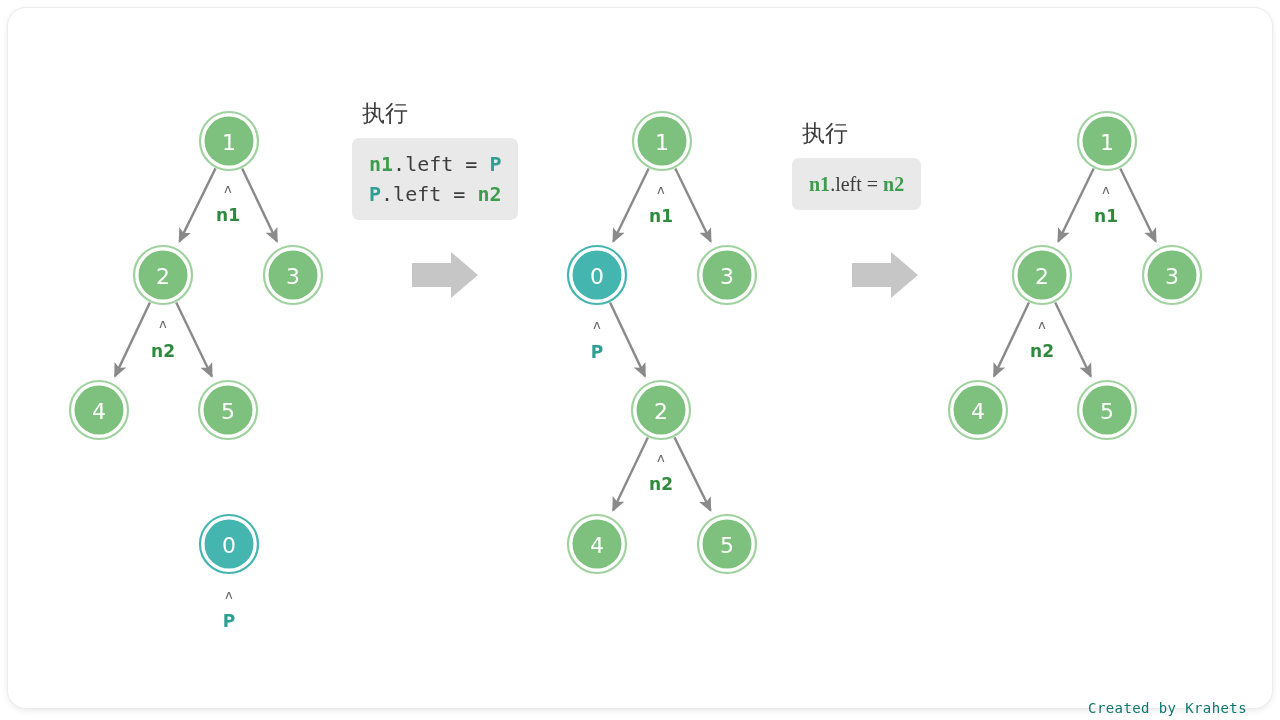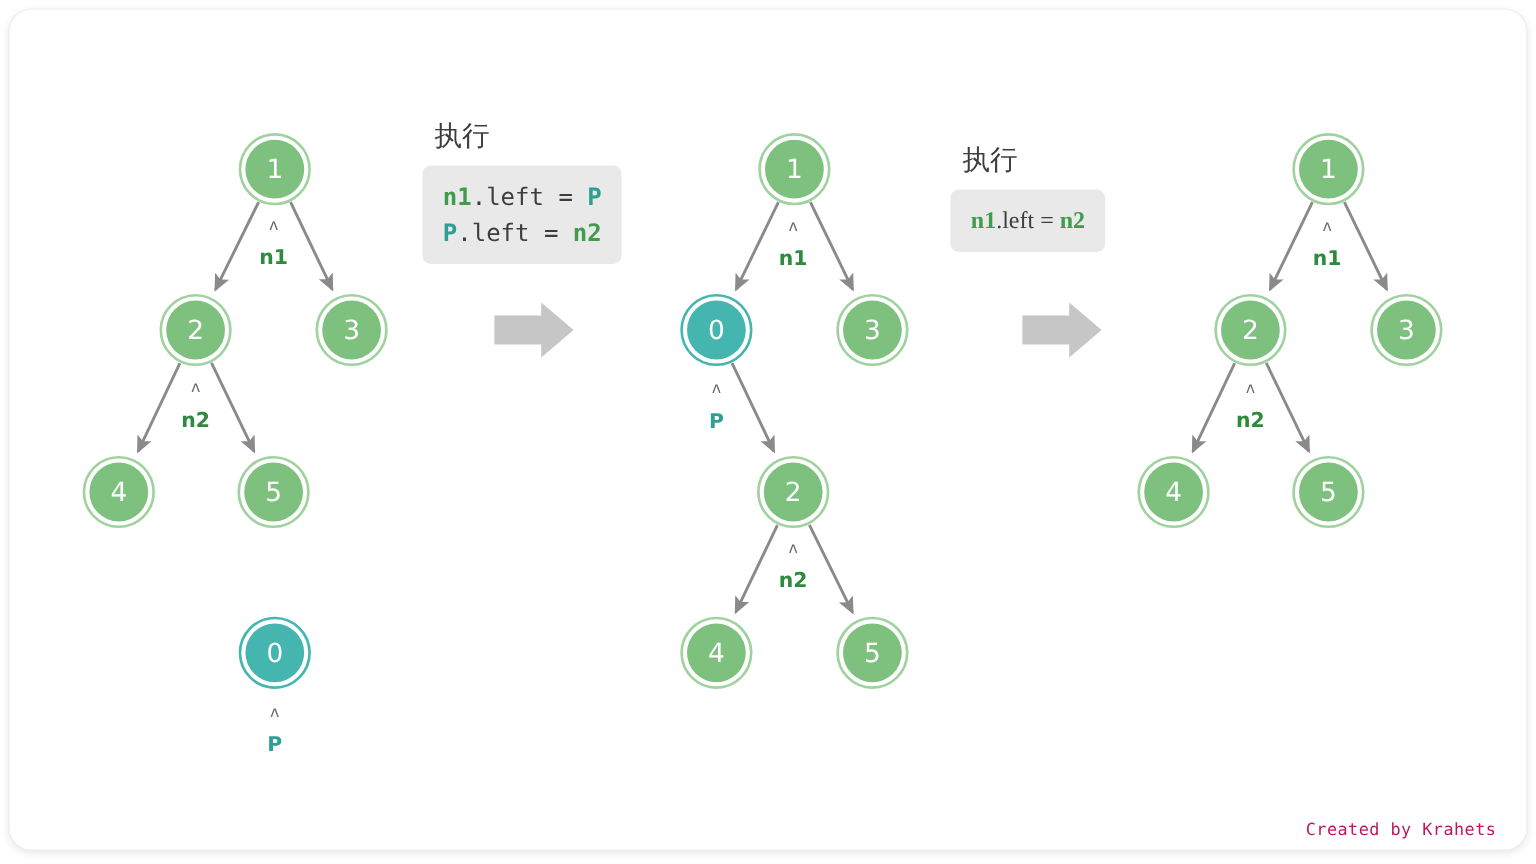--- a/index.html
+++ b/index.html
@@ -70,24 +70,24 @@
     line-height: 30px;
     color: #3d3d3d;
     white-space: pre;
   }
   .tok-n { color: #3e9c4e; font-weight: bold; }
   .tok-p { color: #2f9e93; font-weight: bold; }
   .tok-plain { color: #3d3d3d; }
   .credit {
     position: absolute;
     right: 33px;
-    bottom: 20px;
+    bottom: 4px;
     font-family: "DejaVu Sans Mono", monospace;
     font-size: 14px;
-    color: #be185d;
+    color: #0f766e;
     letter-spacing: 0.4px;
     white-space: nowrap;
   }
 </style>
 </head>
 <body>
 
 <div id="canvas">
   <div id="card"></div>
 

